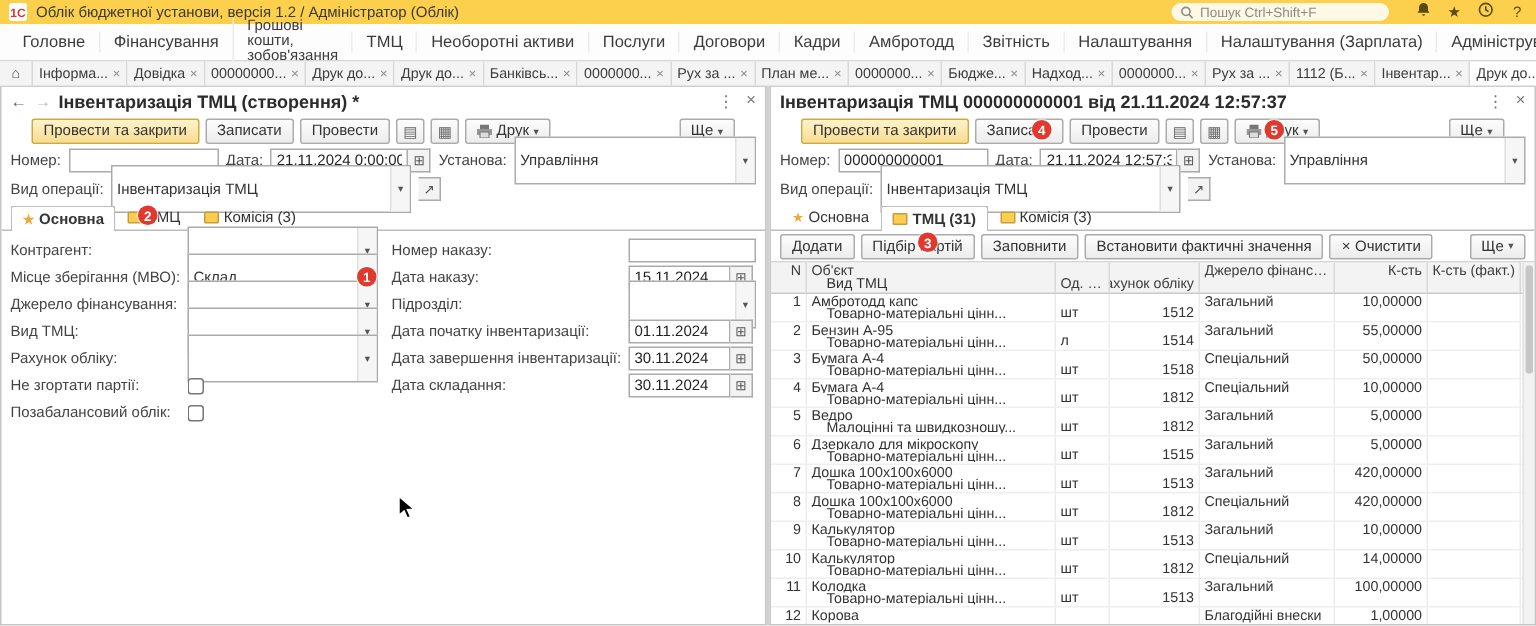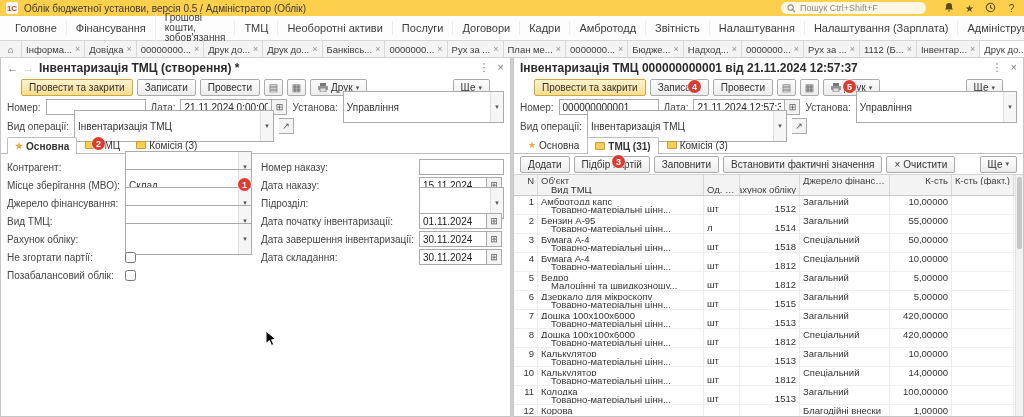--- a/index.html
+++ b/index.html
@@ -103,21 +103,21 @@
   #m3{left:612px;top:155px}
   #m4{left:688px;top:80px}
   #m5{left:843px;top:80px}
   .cursor{position:absolute;left:265px;top:330px;z-index:55}
 </style>
 </head>
 <body>
 
 <div class="topbar">
   <span class="logo">1С</span>
-  <span class="app-title">Облік бюджетної установи, версія 0.5 / Адміністратор (Облік)</span>
+  <span class="app-title">Облік бюджетної установи, версія 1.2 / Адміністратор (Облік)</span>
   <div class="search">
     <svg width="9" height="9" viewBox="0 0 10 10">
         <circle cx="4" cy="4" r="3" fill="none" stroke="#8a8a8a" stroke-width="1.2"></circle>
         <line x1="6.2" y1="6.2" x2="9" y2="9" stroke="#8a8a8a" stroke-width="1.2"></line>
       </svg>
     <span>Пошук Ctrl+Shift+F</span>
   </div>
   <div class="top-icons">
     <span class="tic"><svg width="10" height="11" viewBox="0 0 10 11">
           <path d="M5 1a3 3 0 0 0-3 3v2L1 7.5h8L8 6V4a3 3 0 0 0-3-3z" fill="#5a4a12"></path>

